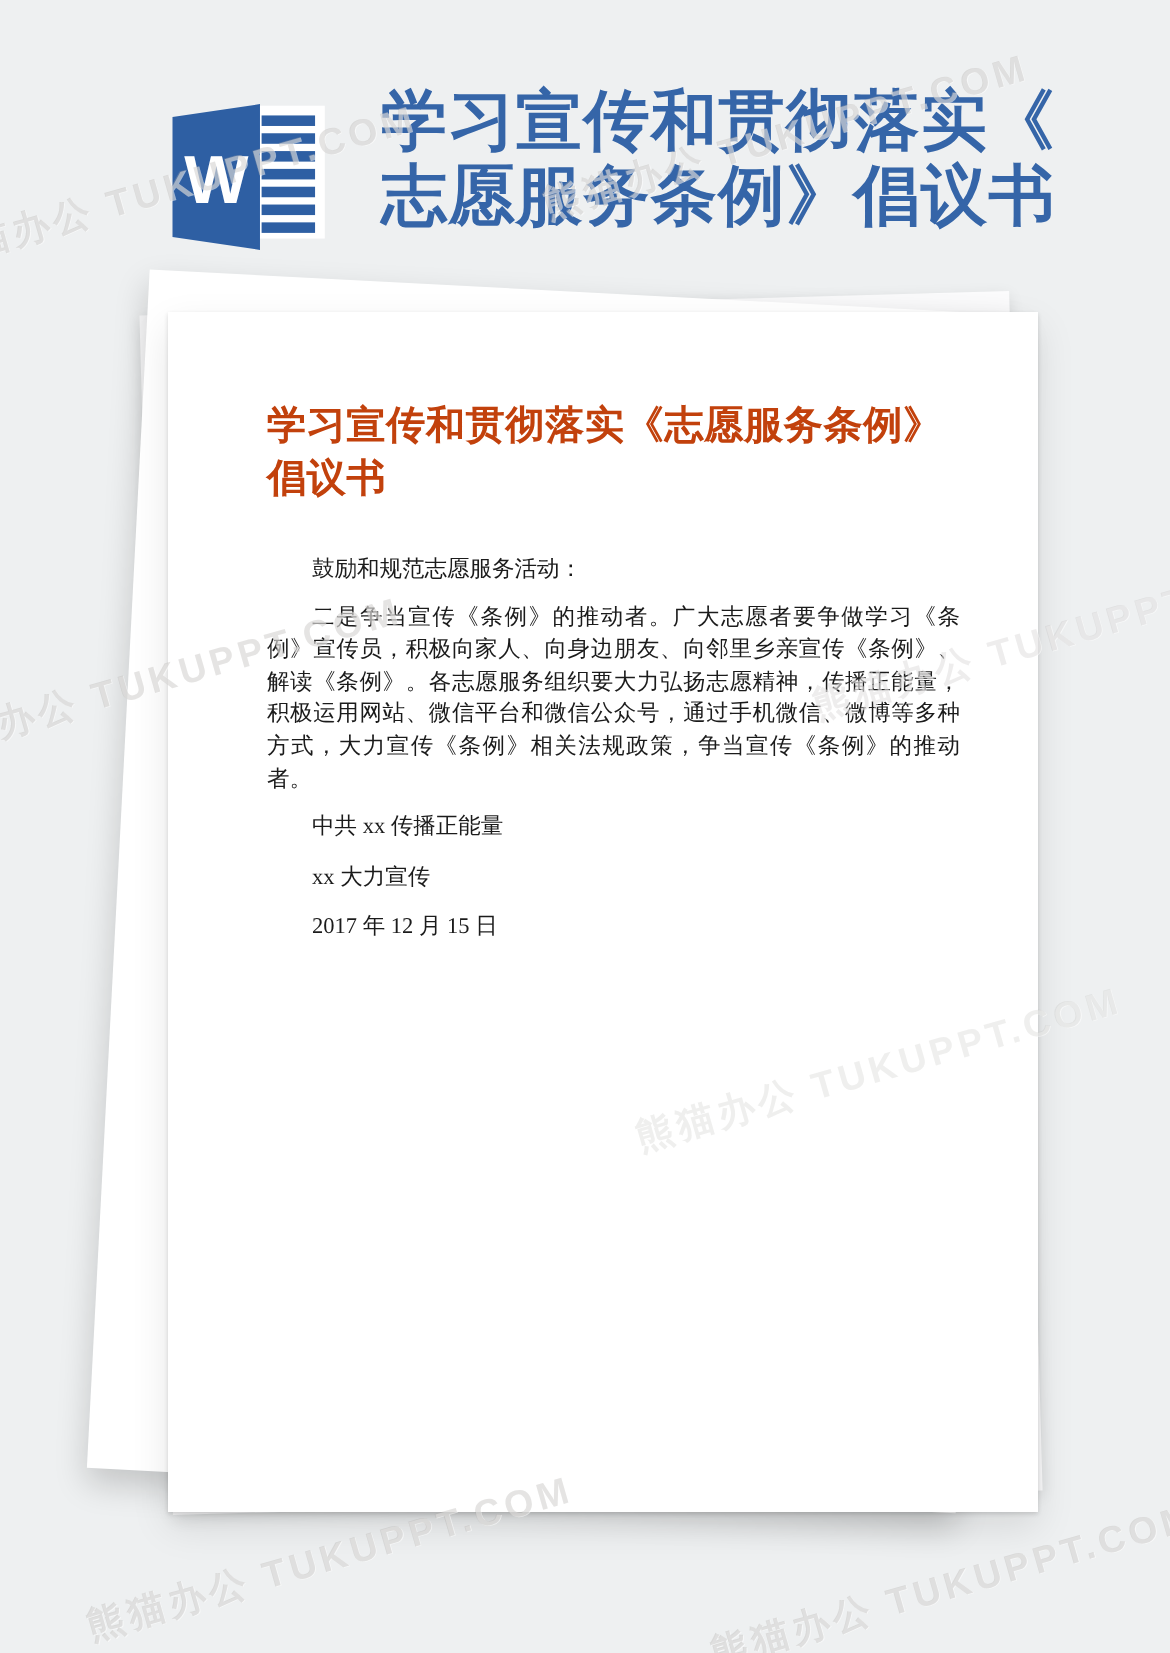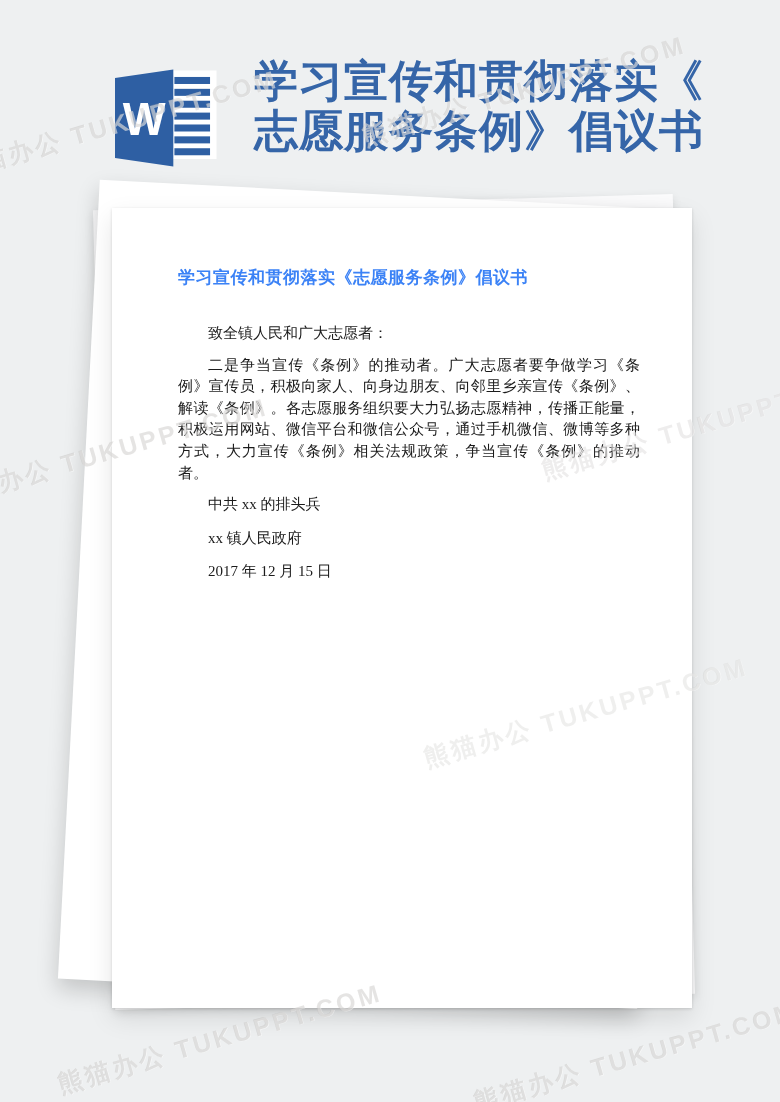--- a/index.html
+++ b/index.html
@@ -33,21 +33,21 @@
     transform: translate(-13px,2px) rotate(3deg);
     transform-origin: top right;
     box-shadow: 0 10px 22px rgba(0,0,0,0.18);
   }
   .sheet-main {
     box-shadow: 0 1px 3px rgba(0,0,0,0.14), 0 10px 24px rgba(0,0,0,0.10);
     padding: 58px 52px 0 66px;
   }
   
   .doc-title {
-    font-size:17px; color:#3b82f6; letter-spacing:0.5px;
+    font-size:26px; color:#c2410c; letter-spacing:0.5px;
     margin-bottom:34px; font-weight:600;
   }
   .para {
     font-size:15px; line-height:21.6px; color:#1b1b1b;
     text-align:justify; text-indent:2em; margin-bottom:10px;
   }
   .sig { margin-bottom:12px; }
   
   .wm {
     position:absolute; white-space:nowrap; pointer-events:none;
@@ -90,25 +90,25 @@
       <span>志愿服务条例》倡议书</span>
     </div>
   </div>
 
   <div class="sheet sheet-back2"></div>
   <div class="sheet sheet-back1"></div>
 
   <div class="sheet sheet-main">
     <div class="doc-title">学习宣传和贯彻落实《志愿服务条例》倡议书</div>
 
-    <p class="para">致全镇人民和广大志愿者：</p>
+    <p class="para">鼓励和规范志愿服务活动：</p>
     <p class="para">二是争当宣传《条例》的推动者。广大志愿者要争做学习《条例》宣传员，积极向家人、向身边朋友、向邻里乡亲宣传《条例》、解读《条例》。各志愿服务组织要大力弘扬志愿精神，传播正能量，积极运用网站、微信平台和微信公众号，通过手机微信、微博等多种方式，大力宣传《条例》相关法规政策，争当宣传《条例》的推动者。</p>
 
-    <p class="para sig">中共 xx 的排头兵</p>
-    <p class="para sig">xx 镇人民政府</p>
+    <p class="para sig">中共 xx 传播正能量</p>
+    <p class="para sig">xx 大力宣传</p>
     <p class="para sig">2017 年 12 月 15 日</p>
 
   </div>
 
   <div class="wm wm1">熊猫办公 TUKUPPT.COM</div>
   <div class="wm wm2">熊猫办公 TUKUPPT.COM</div>
   <div class="wm wm3">熊猫办公 TUKUPPT.COM</div>
   <div class="wm wm4">熊猫办公 TUKUPPT.COM</div>
   <div class="wm wm5">熊猫办公 TUKUPPT.COM</div>
   <div class="wm wm6">熊猫办公 TUKUPPT.COM</div>

